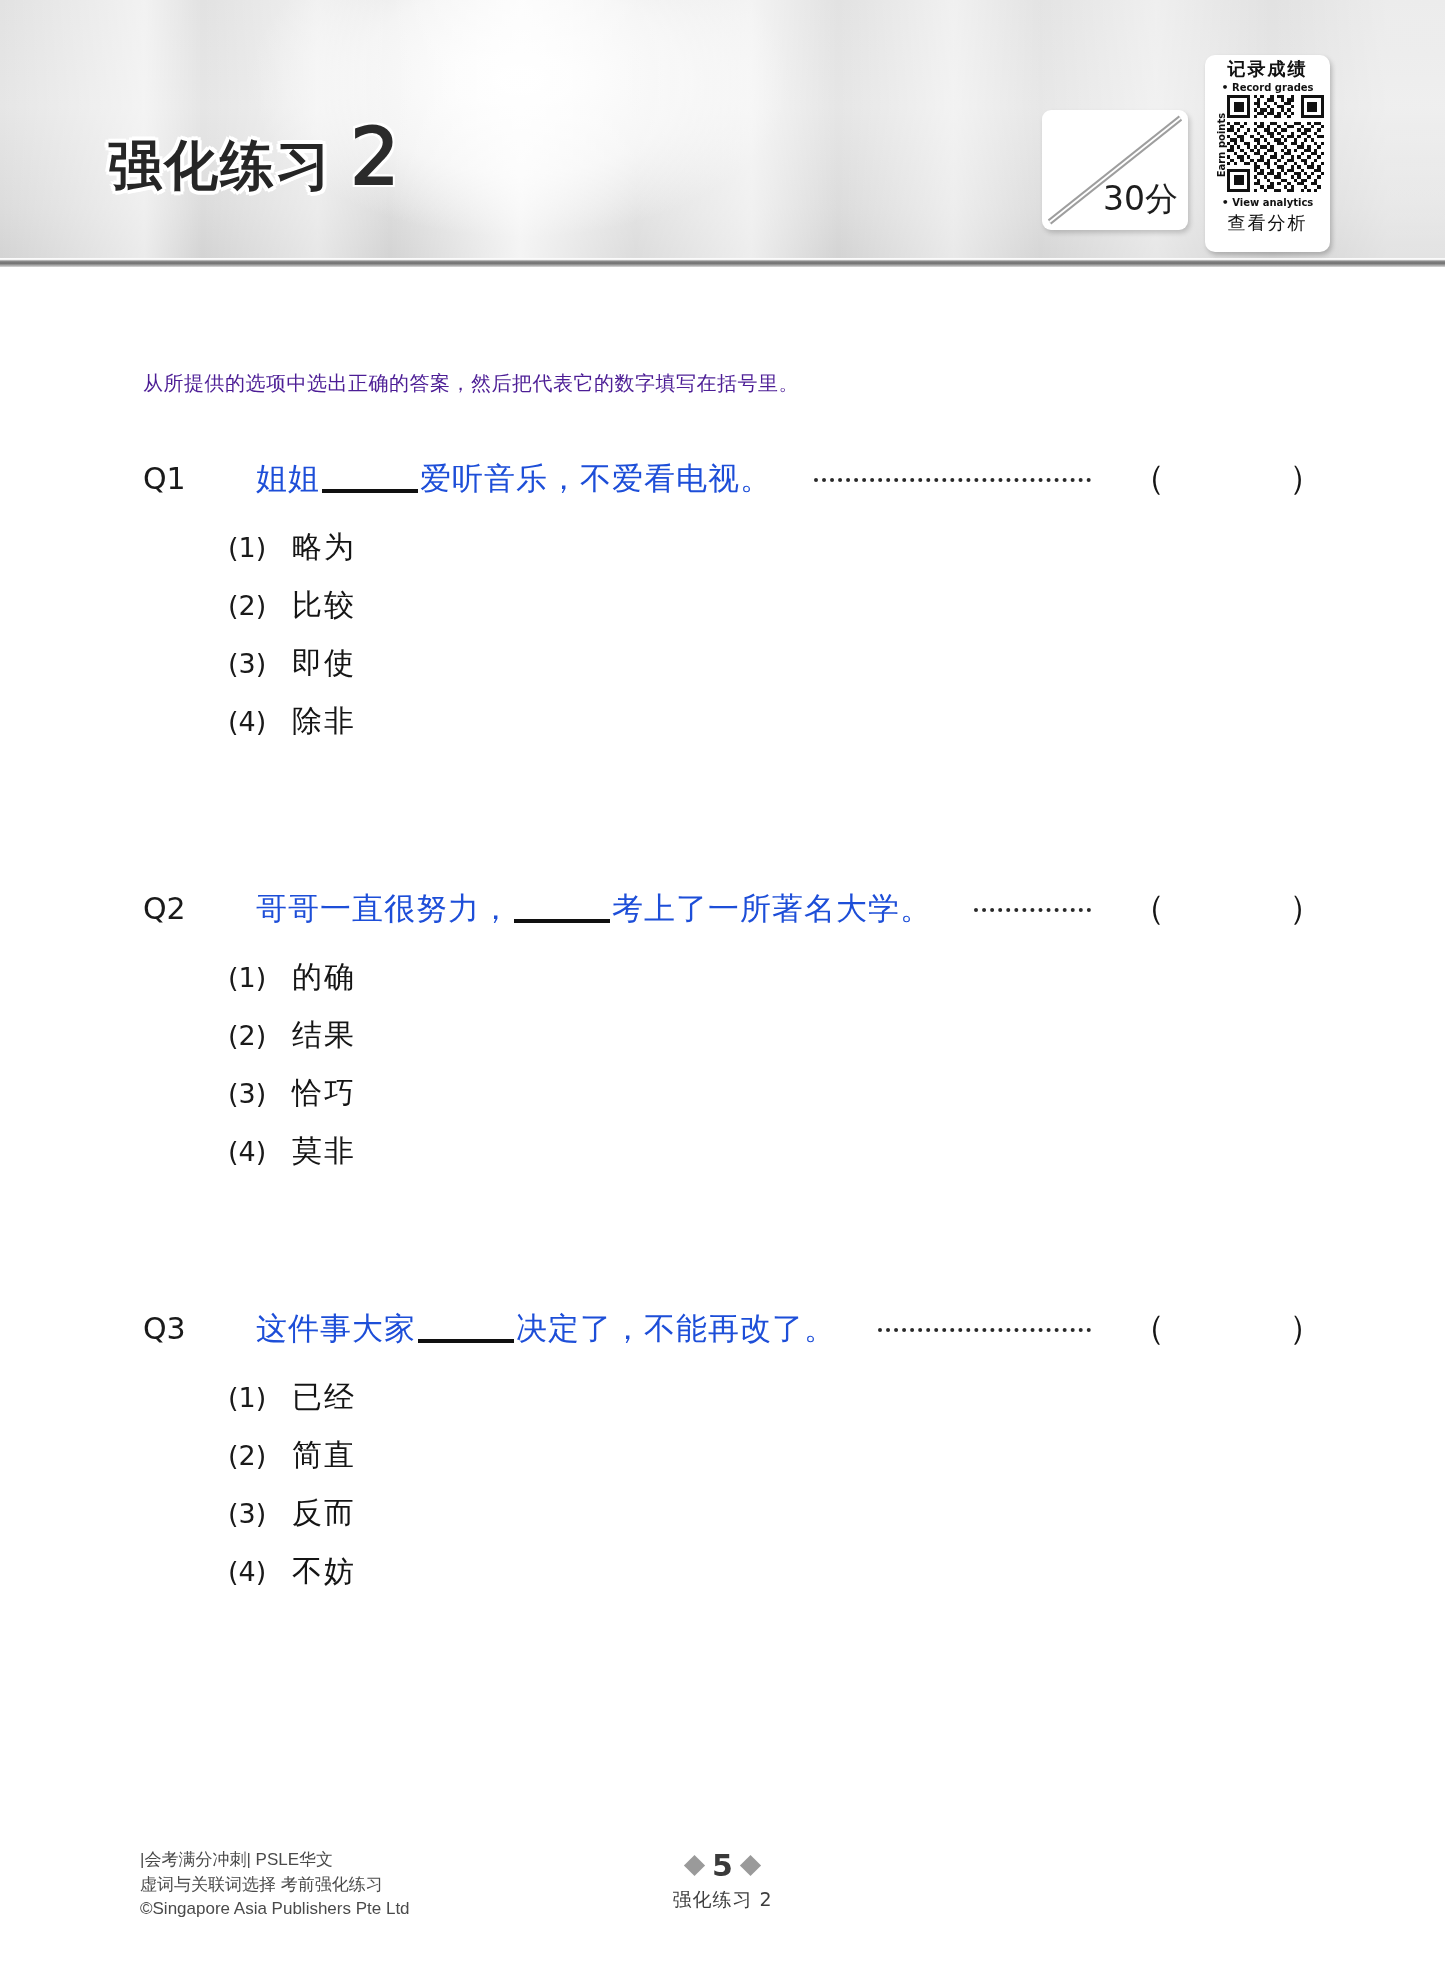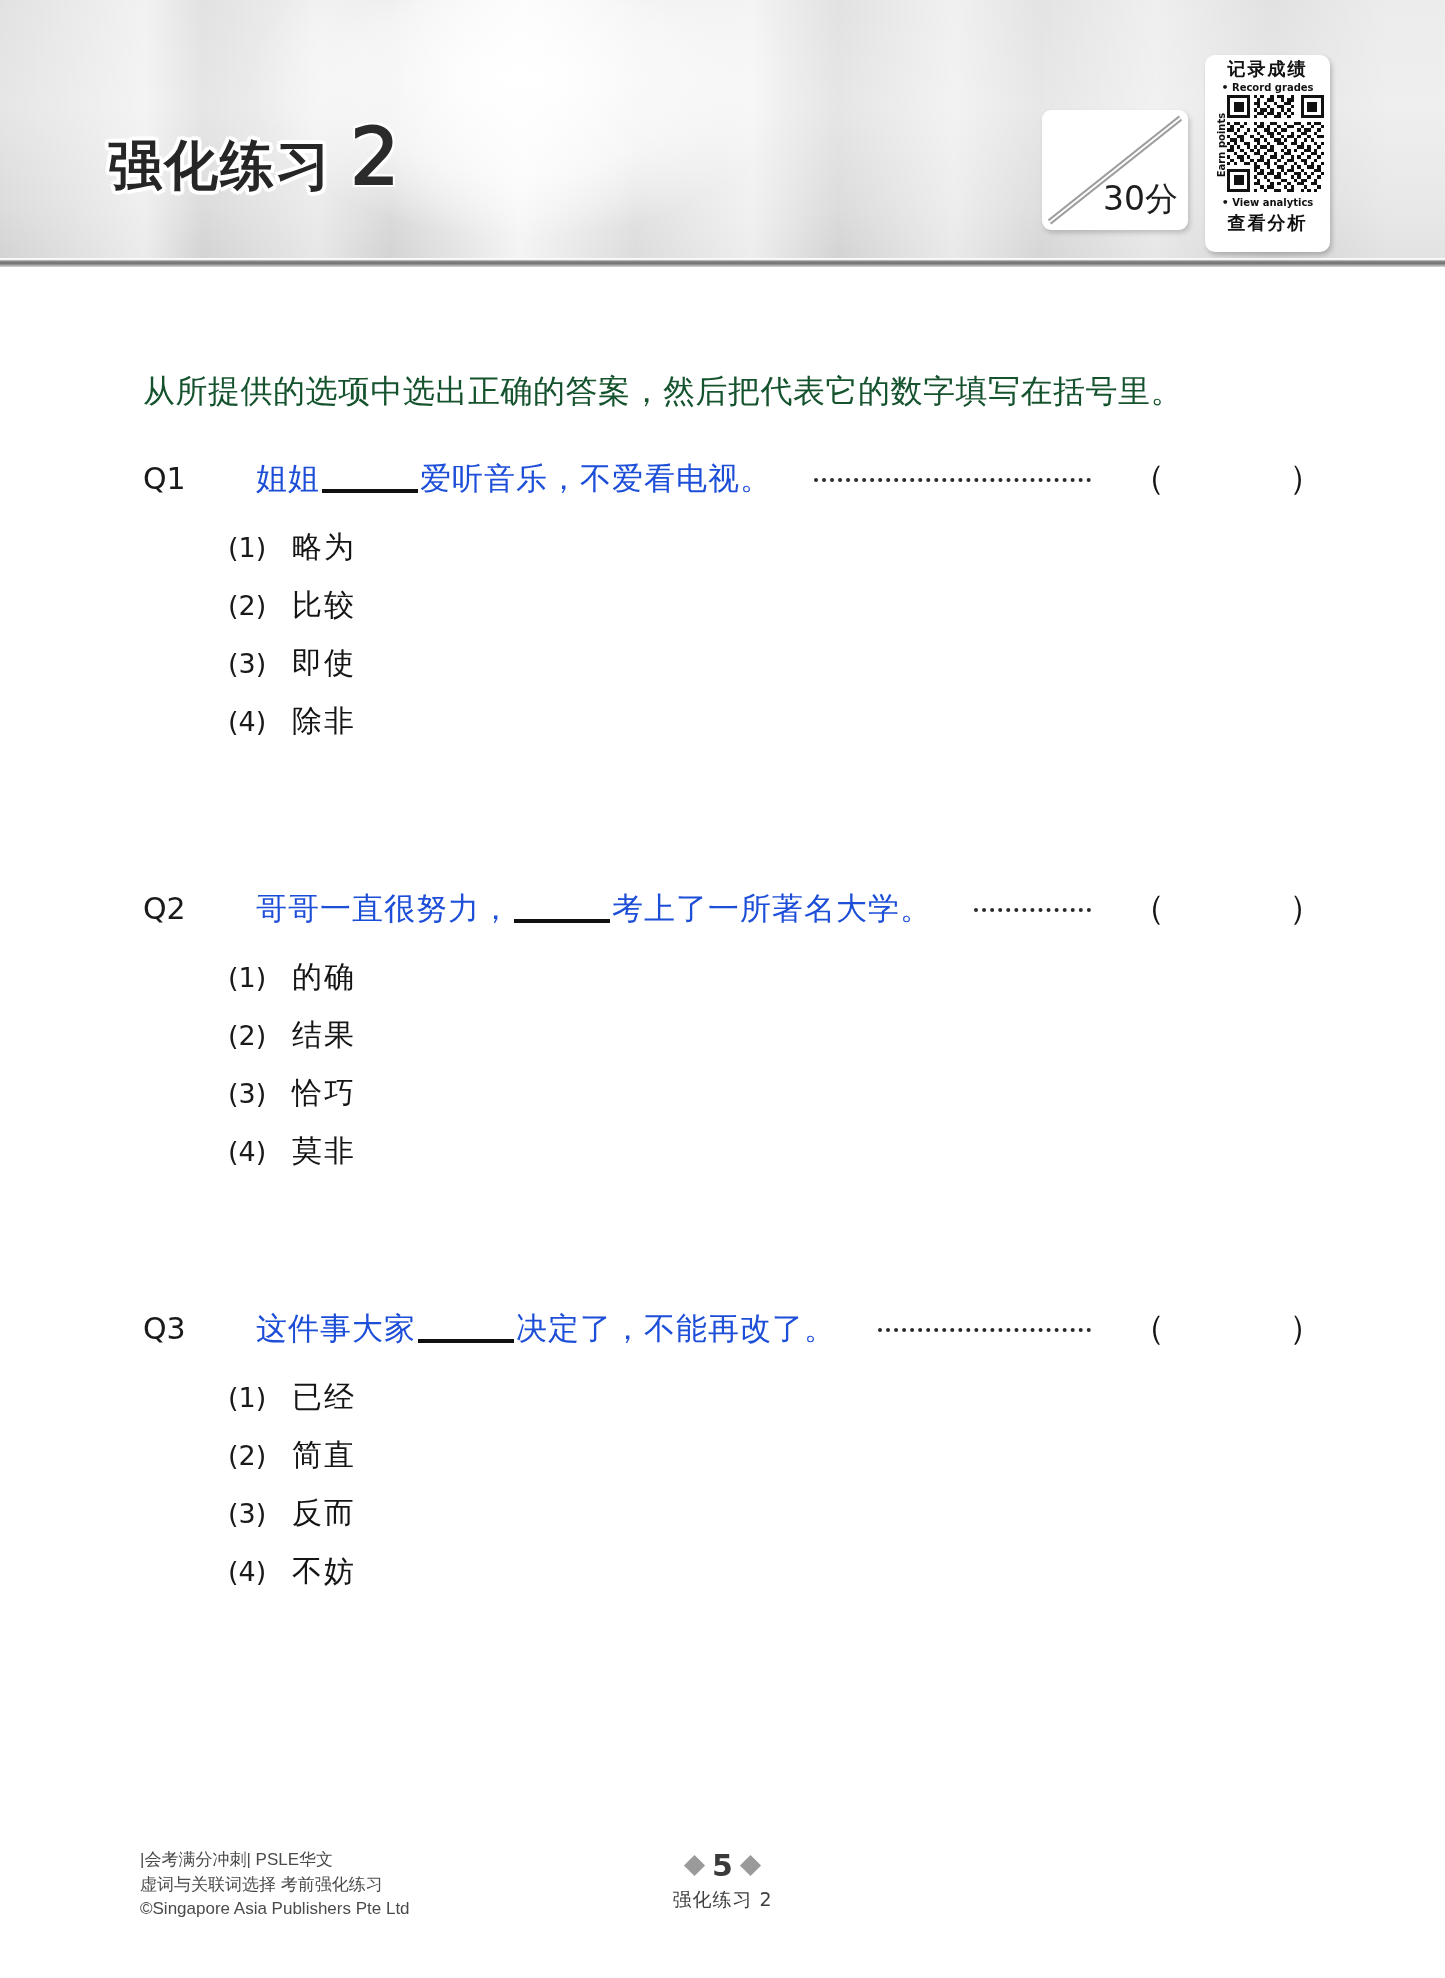--- a/index.html
+++ b/index.html
@@ -163,34 +163,34 @@
     left: 22px;
     top: 0;
     width: 97px;
     height: 97px;
   }
   .qr-code svg { display: block; width: 100%; height: 100%; }
   .qr-foot {
     text-align: center;
     font-family: "DejaVu Sans", sans-serif;
     font-size: 18px;
-    font-weight: bold;
+    font-weight: normal;
     color: #111;
     letter-spacing: 2px;
     margin-top: 2px;
   }
 
   
   .instruction {
     position: absolute;
     left: 143px;
     top: 370px;
     font-family: "DejaVu Sans", sans-serif;
-    font-size: 32px;
-    color: #14532d;
+    font-size: 20px;
+    color: #4c1d95;
     letter-spacing: 0.5px;
     white-space: nowrap;
   }
 
   .question-block {
     position: absolute;
     left: 143px;
     width: 1180px;
   }
   .q-line {

